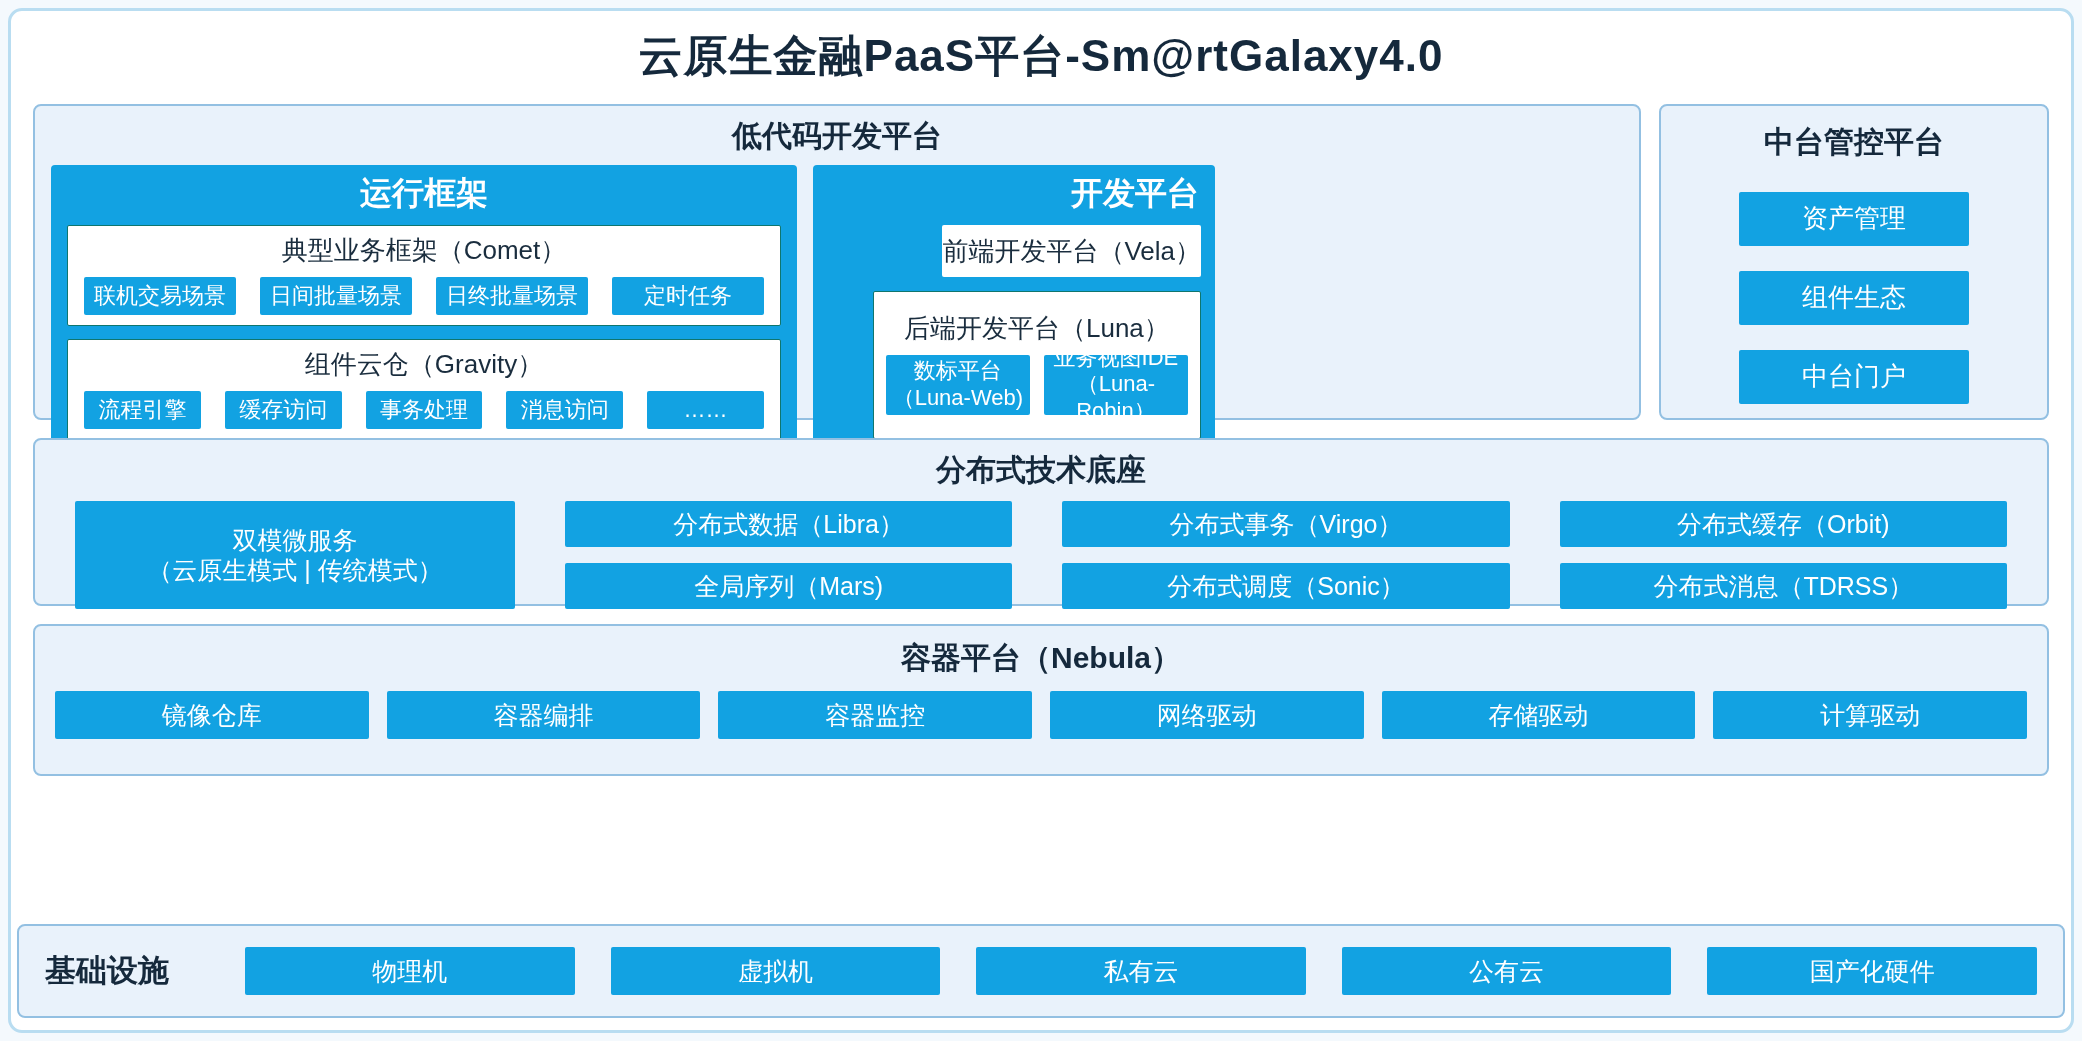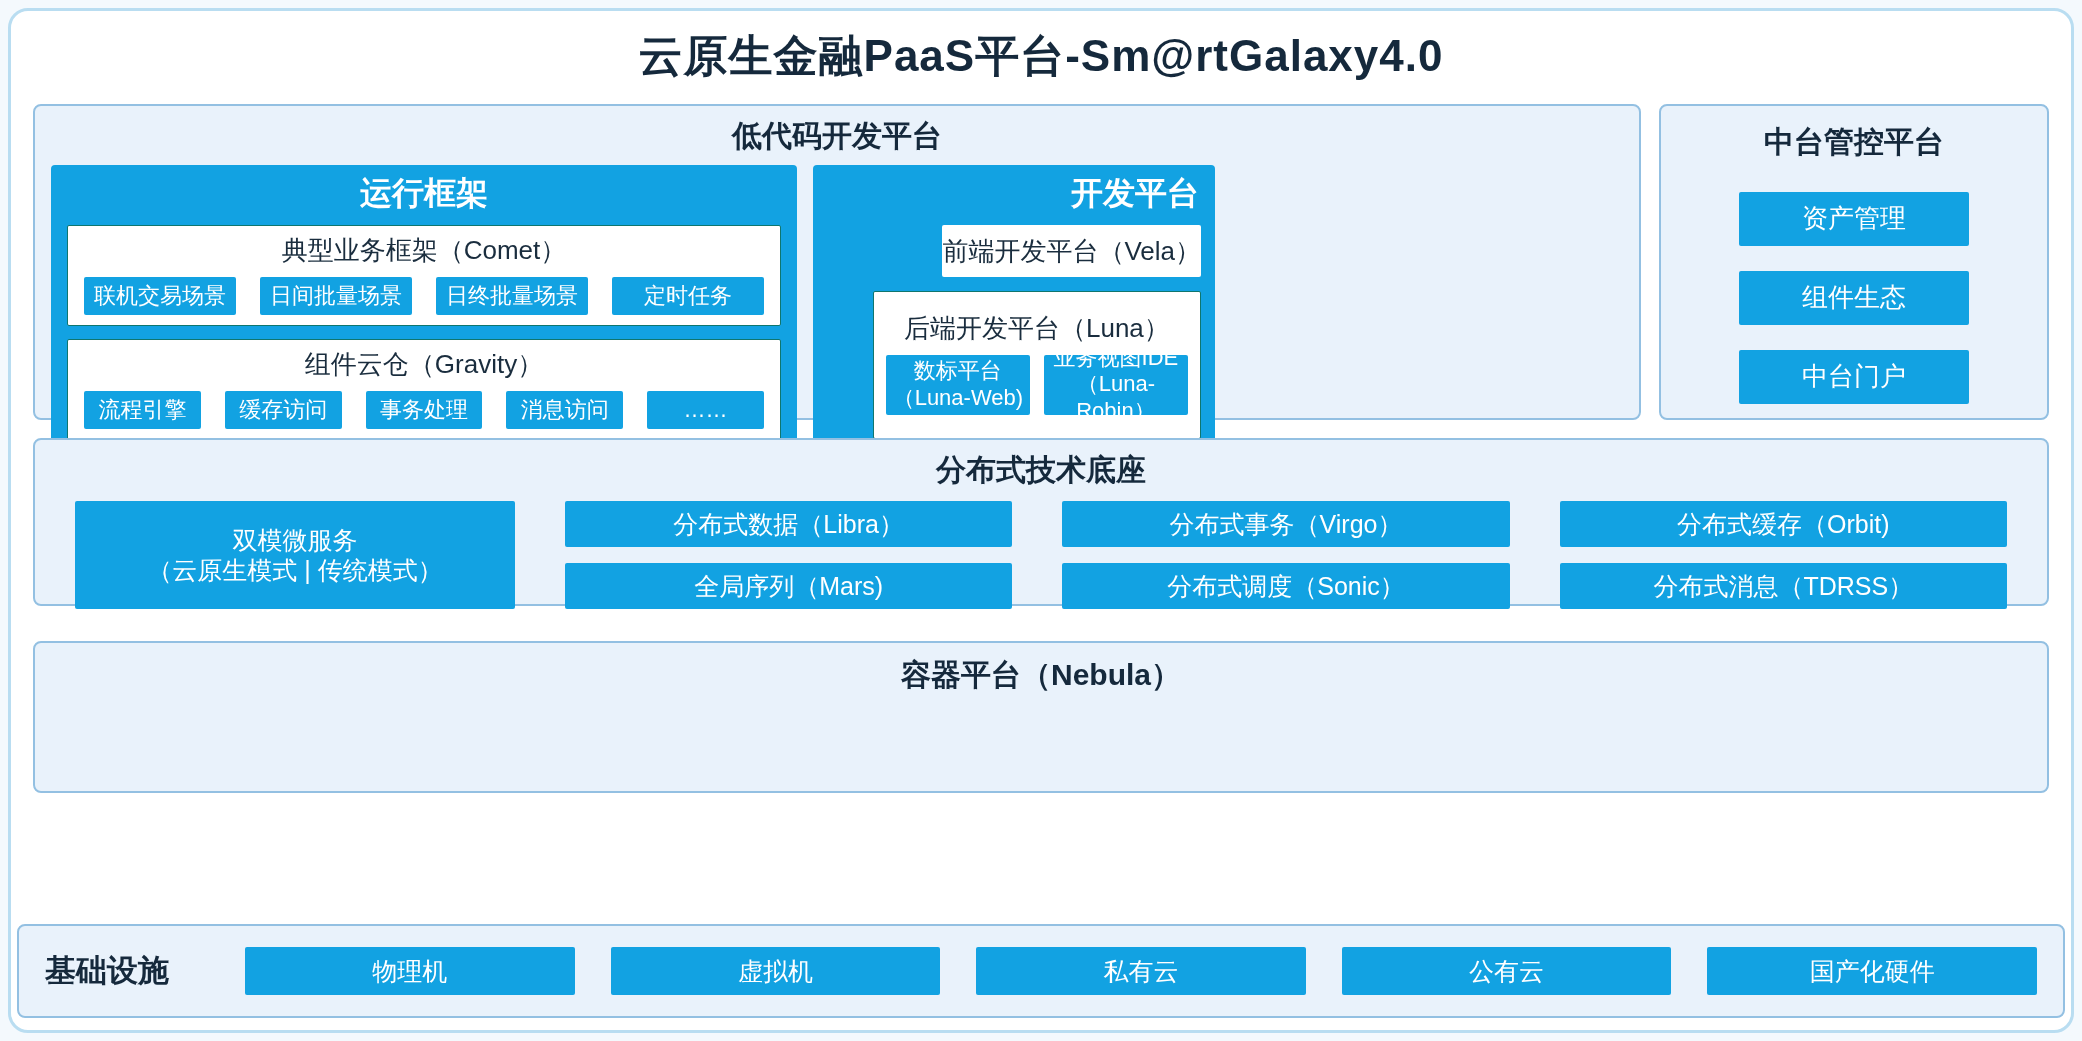--- a/index.html
+++ b/index.html
@@ -7,21 +7,21 @@
   body {
     font-family:"Liberation Sans","DejaVu Sans",sans-serif;
     background:#f4f9fd;
     position:relative;
     overflow:hidden;
   }
   .frame {
     position:absolute; inset:8px;
     background:#ffffff;
     border:3px solid #b9ddf1;
-    border-radius:20px;
+    border-radius:14px;
     display:flex; flex-direction:column;
     overflow:hidden;
   }
   .page-title {
     text-align:center;
     font-size:44px; font-weight:700;
     color:#15293c;
     margin:16px 0 18px;
     letter-spacing:1px;
     flex:0 0 auto;
@@ -72,21 +72,21 @@
   .vela { margin:0 14px 14px; height:52px; flex:0 0 auto; }
   .vela .whitebox-title { padding:0; }
   .luna { flex:1; margin:0 14px 16px; padding:4px 12px 12px; }
   .luna .chip-row { gap:14px; }
   .luna .chip { height:60px; }
   
   .midplatform { width:390px; flex:0 0 auto; }
   .midplatform > .panel-title { padding:16px 0 4px; }
   .mid-chip { flex:none; width:230px; height:54px; font-size:26px; margin:25px auto 0; }
   
-  .distributed { margin:18px 22px 17px; height:168px; flex:0 0 auto; }
+  .distributed { margin:18px 22px 0; height:168px; flex:0 0 auto; }
   .distributed > .panel-title { padding:10px 0 8px; }
   .dist-body { display:flex; gap:50px; padding:2px 40px 16px; }
   .chip.big { flex:none; width:440px; height:108px; font-size:25px; }
   .dist-grid {
     flex:1; display:grid;
     grid-template-columns:repeat(3,1fr);
     gap:16px 50px;
   }
   .dist-grid .chip { height:46px; font-size:25px; }
   
@@ -185,20 +185,28 @@
         <div class="chip">分布式缓存（Orbit)</div>
         <div class="chip">全局序列（Mars)</div>
         <div class="chip">分布式调度（Sonic）</div>
         <div class="chip">分布式消息（TDRSS）</div>
       </div>
     </div>
   </section>
 
   <section class="panel container-platform">
     <div class="panel-title">容器平台（Nebula）</div>
+    <div class="container-row">
+      <div class="chip">镜像仓库</div>
+      <div class="chip">容器编排</div>
+      <div class="chip">容器监控</div>
+      <div class="chip">网络驱动</div>
+      <div class="chip">存储驱动</div>
+      <div class="chip">计算驱动</div>
+    </div>
   </section>
 
   <section class="panel infra">
     <div class="infra-label">基础设施</div>
     <div class="chip">物理机</div>
     <div class="chip">虚拟机</div>
     <div class="chip">私有云</div>
     <div class="chip">公有云</div>
     <div class="chip">国产化硬件</div>
   </section>

